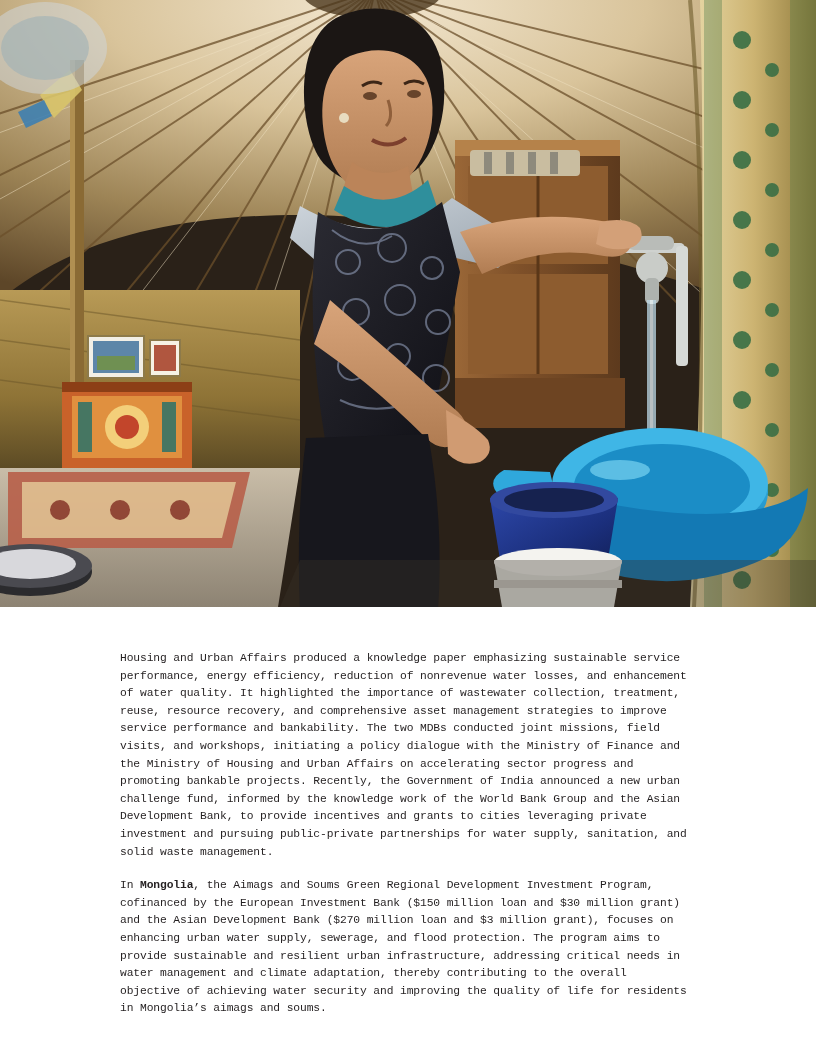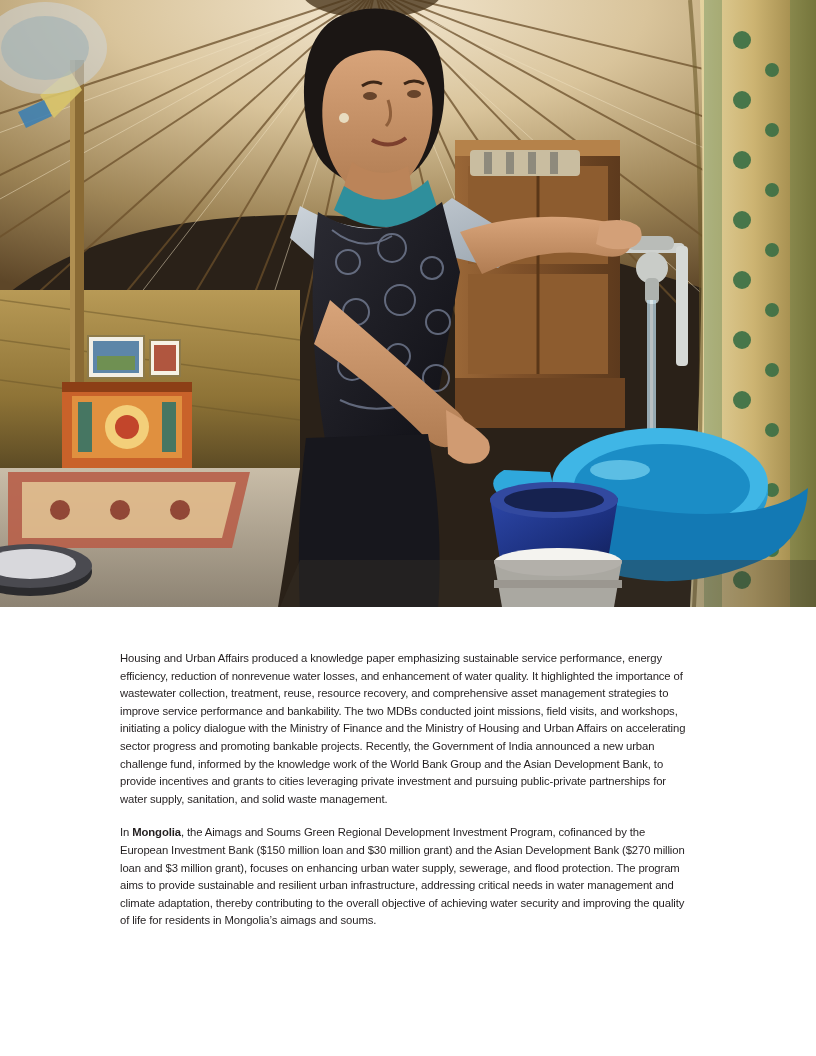--- a/index.html
+++ b/index.html
@@ -12,20 +12,21 @@
     height: 1056px;
     overflow: hidden;
     font-family: "Liberation Sans", sans-serif;
     color: #231f20;
   }
   .page {
     position: relative;
     width: 816px;
     height: 1053px;
     background: #ffffff;
+    font-family: Liberation Mono, monospace;
   }
 
   
   .photo {
     position: absolute;
     left: 0;
     top: 0;
     width: 816px;
     height: 607px;
     overflow: hidden;

